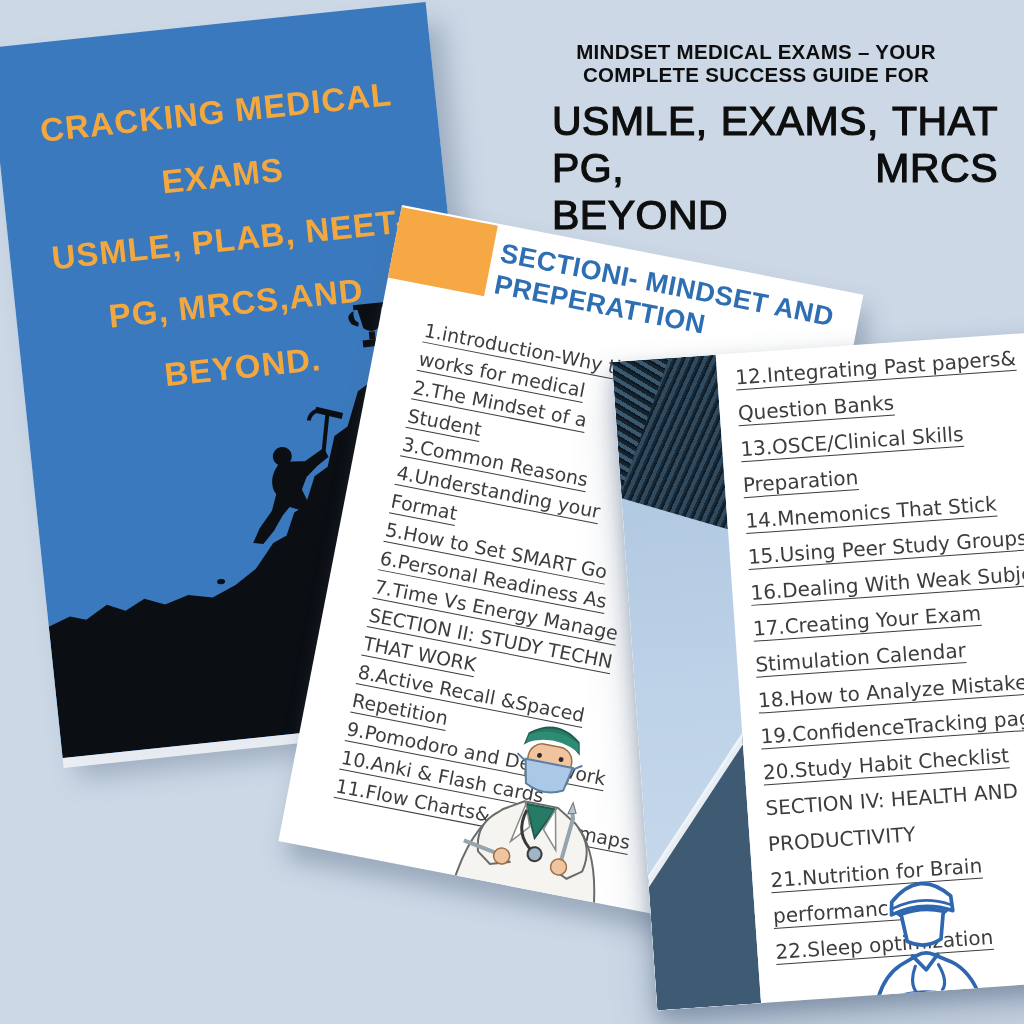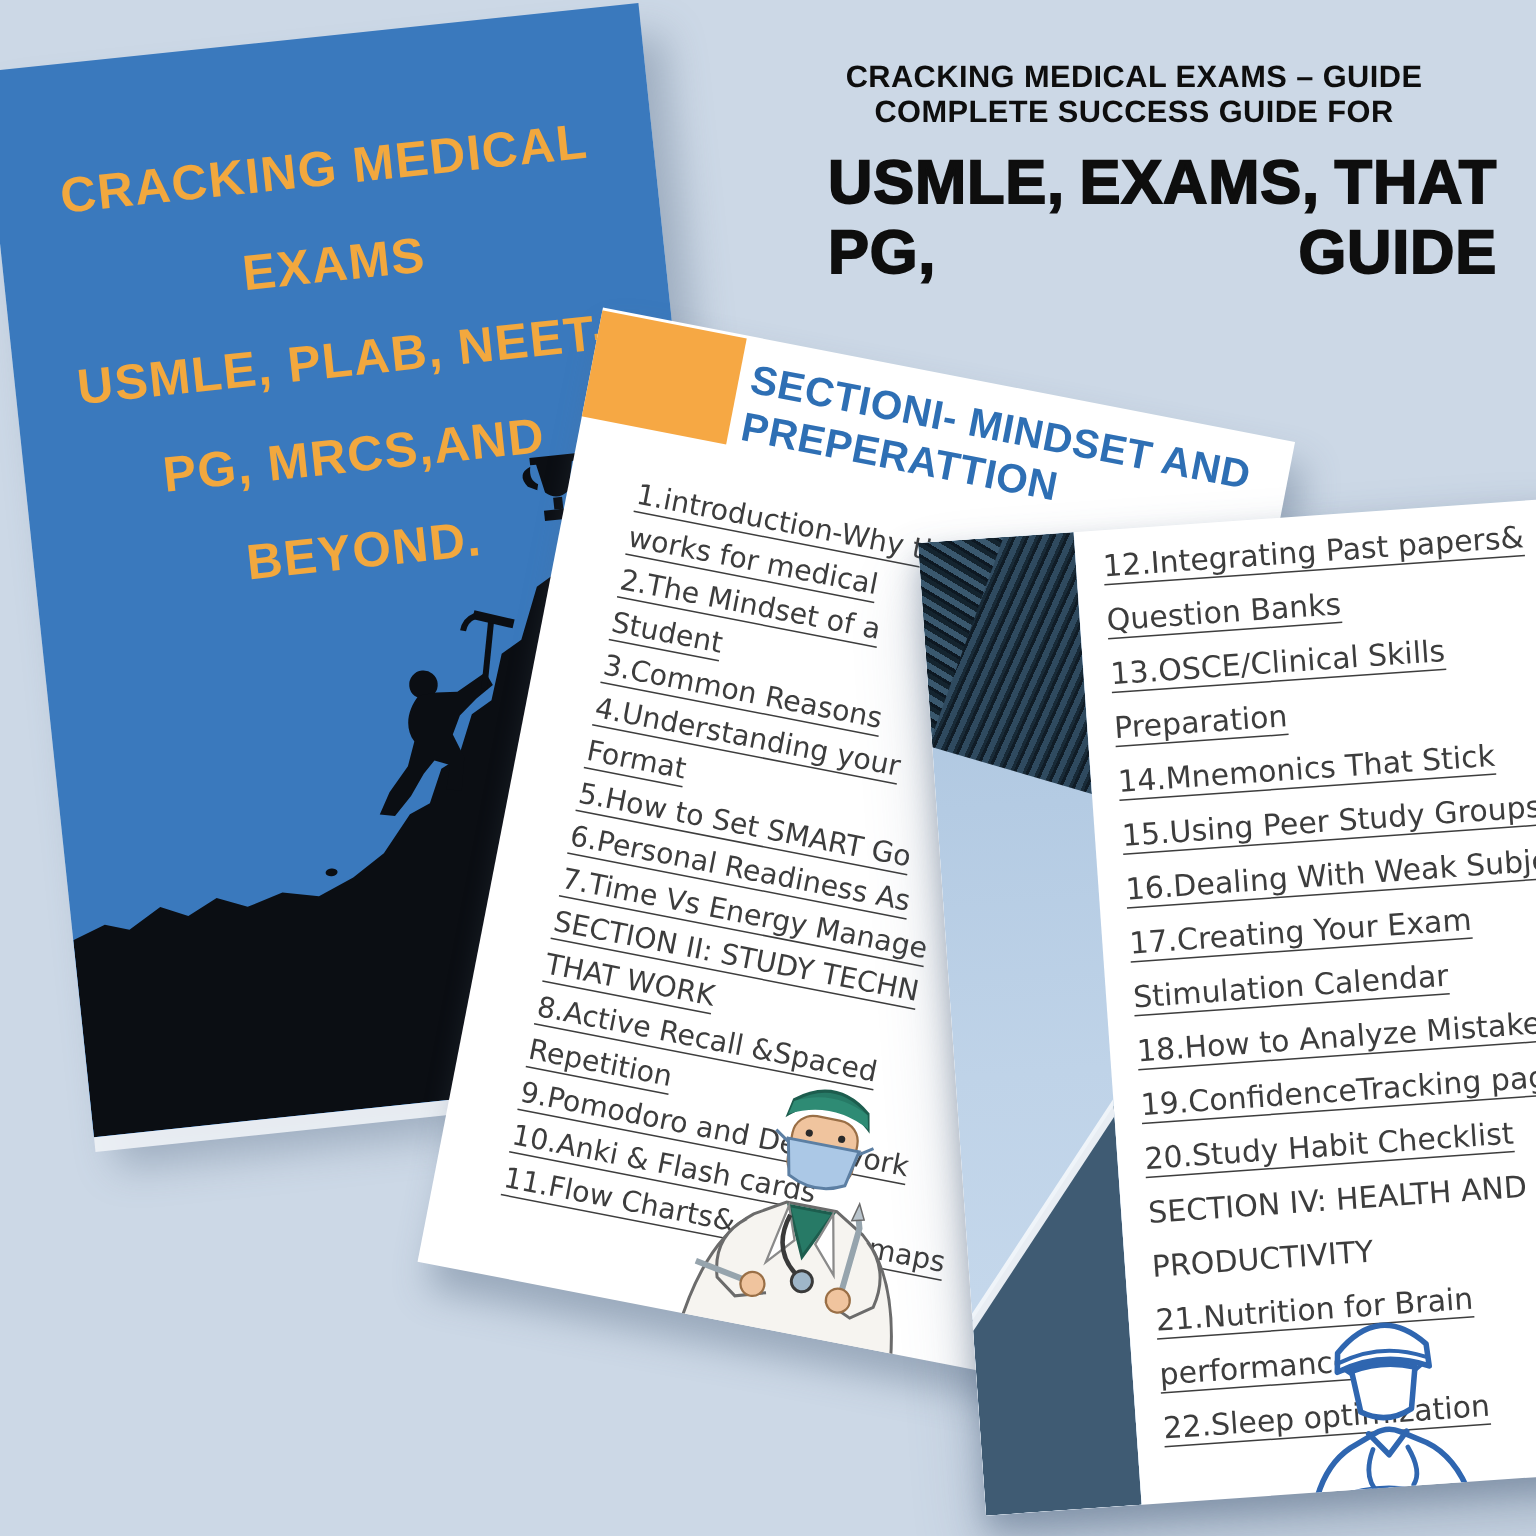--- a/index.html
+++ b/index.html
@@ -7,21 +7,21 @@
     position:relative; width:1024px; height:1024px; overflow:hidden;
     background:#ccd8e6;
     font-family:"Liberation Sans", sans-serif;
   }
   
   .header-block{position:absolute; left:552px; top:40px; width:470px; z-index:2;}
   .eyebrow{
     text-align:center; font-weight:bold; font-size:20.5px; line-height:23px;
     color:#0e0e0e; letter-spacing:.3px; width:392px; margin-left:8px;
   }
-  .big-title{margin-top:12px; width:446px; color:#0e0e0e; font-weight:bold;}
+  .big-title{margin-top:12px; width:446px; color:#0e0e0e; font-weight:normal;}
   .title-row{display:flex; justify-content:space-between; font-size:41px; line-height:47px; letter-spacing:.5px;}
   .title-row.last{justify-content:flex-start;}
   .title-row span{-webkit-text-stroke:1.2px #0e0e0e;}
   
   .cover{
     position:absolute; left:-12px; top:48px; width:440px; height:714px;
     background:#3a79bd; transform:rotate(-6deg); transform-origin:top left;
     overflow:hidden; z-index:1;
     box-shadow:0 10px 0 rgba(238,242,246,.9), 14px 22px 26px rgba(90,110,135,.4);
   }
@@ -84,33 +84,37 @@
   }
   .toc2{left:122px; top:6px; font-size:20px; line-height:36px;}
   .doctor{position:absolute; left:196px; top:516px; width:150px; height:180px;}
 </style>
 </head>
 <body>
 
 <div class="stage">
 
   <div class="header-block">
-    <div class="eyebrow">CRACKING MEDICAL EXAMS – GUIDE</div>
+    <div class="eyebrow">MINDSET MEDICAL EXAMS – YOUR</div>
     <div class="eyebrow">COMPLETE SUCCESS GUIDE FOR</div>
     <div class="big-title">
       <div class="title-row">
 
       <span>USMLE,</span>
           <span>EXAMS,</span>
           <span>THAT</span>
         </div>
       <div class="title-row">
 
       <span>PG,</span>
-          <span>GUIDE</span>
+          <span>MRCS</span>
+        </div>
+      <div class="title-row last">
+
+      <span>BEYOND</span>
         </div>
     </div>
   </div>
 
   <div class="cover">
     <div class="cover-title">
 
     <div>CRACKING MEDICAL</div>
         <div>EXAMS</div>
         <div>USMLE, PLAB, NEET-</div>

